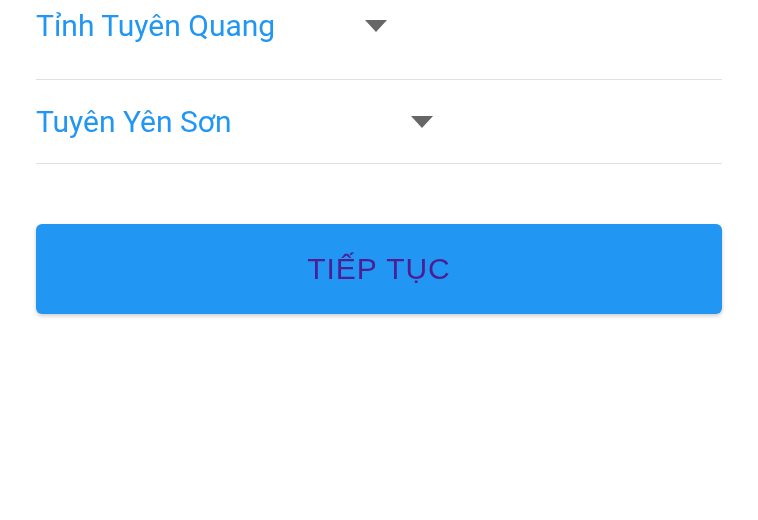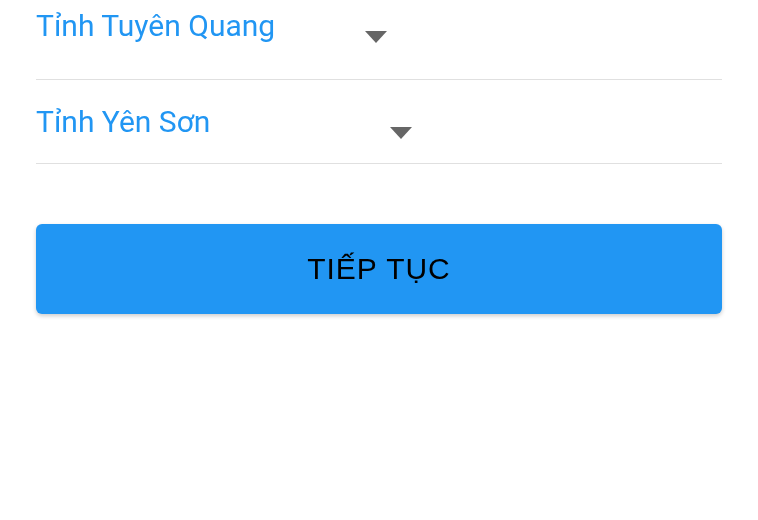--- a/index.html
+++ b/index.html
@@ -12,21 +12,21 @@
       background: #ffffff;
       width: 758px;
       height: 520px;
       overflow: hidden;
     }
     .container {
       padding: 0 36px;
     }
     .dropdown-row {
       display: flex;
-      align-items: flex-end;
+      align-items: center;
       padding: 24px 0;
       border-bottom: 1px solid #e0e0e0;
       cursor: pointer;
     }
     .dropdown-row:first-child {
       padding-top: 8px;
       padding-bottom: 36px;
     }
     .dropdown-label {
       color: #2196f3;
@@ -49,21 +49,21 @@
       border-left: 11px solid transparent;
       border-right: 11px solid transparent;
       border-top: 12px solid #666666;
     }
     .button-wrapper {
       padding: 60px 0 0 0;
     }
     .continue-button {
       width: 100%;
       background: #2196f3;
-      color: #000000;
+      color: #4c1d95;
       font-size: 30px;
       font-weight: 400;
       border: none;
       border-radius: 6px;
       padding: 28px 8px;
       cursor: pointer;
       box-shadow: 0 2px 4px rgba(0,0,0,0.2);
       letter-spacing: 1px;
     }
   </style>
@@ -72,21 +72,21 @@
 
 <div class="container">
 
   <div class="dropdown-row">
     <span class="dropdown-label">Tỉnh Tuyên Quang</span>
     <span class="dropdown-spacer-1"></span>
     <span class="chevron"></span>
   </div>
 
   <div class="dropdown-row">
-    <span class="dropdown-label">Tỉnh Yên Sơn</span>
+    <span class="dropdown-label">Tuyên Yên Sơn</span>
     <span class="dropdown-spacer-2"></span>
     <span class="chevron"></span>
   </div>
 
 
   <div class="button-wrapper">
     <button class="continue-button">TIẾP TỤC</button>
   </div>
 
 </div>

